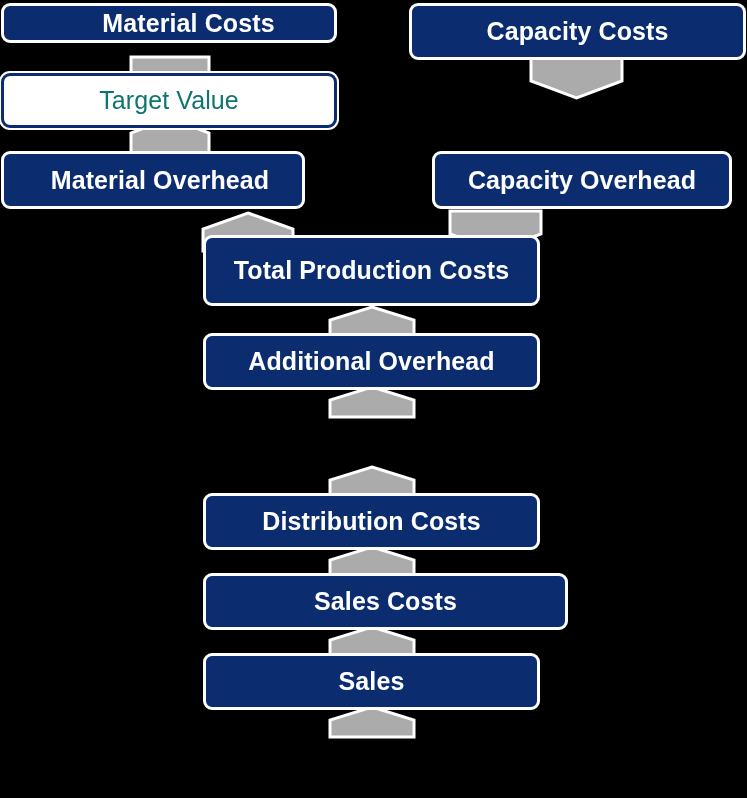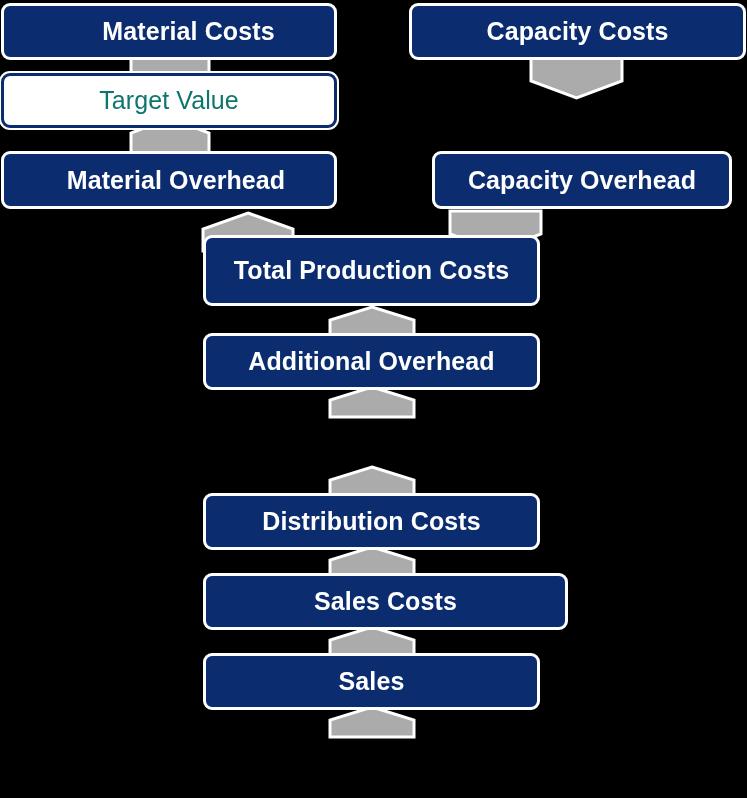--- a/index.html
+++ b/index.html
@@ -121,27 +121,27 @@
     <div class="arrow" style="left: 330px; top: 627px; width: 84px; height: 30px;">
       <svg viewBox="0 0 84 30" preserveAspectRatio="none">
         <polygon points="42.0,0.0 84.0,13.0 84.0,30.0 0.0,30.0 0.0,13.0" fill="#ababab" stroke="#ffffff" stroke-width="3" stroke-linejoin="miter"></polygon>
       </svg>
     </div>
     <div class="arrow" style="left: 330px; top: 707px; width: 84px; height: 30px;">
       <svg viewBox="0 0 84 30" preserveAspectRatio="none">
         <polygon points="42.0,0.0 84.0,13.0 84.0,30.0 0.0,30.0 0.0,13.0" fill="#ababab" stroke="#ffffff" stroke-width="3" stroke-linejoin="miter"></polygon>
       </svg>
     </div>
-    <div class="node filled" style="left: 1px; top: 3px; width: 336px; height: 57px; padding-left: 39px;">
+    <div class="node filled" style="left: 1px; top: 3px; width: 336px; height: 40px; padding-left: 39px;">
       <span class="label">Material Costs</span>
     </div>
     <div class="node hollow" style="left: 1px; top: 73px; width: 336px; height: 55px;">
       <span class="label">Target Value</span>
     </div>
-    <div class="node filled" style="left: 1px; top: 151px; width: 336px; height: 58px; padding-left: 14px;">
+    <div class="node filled" style="left: 1px; top: 151px; width: 304px; height: 58px; padding-left: 14px;">
       <span class="label">Material Overhead</span>
     </div>
     <div class="node filled" style="left: 409px; top: 3px; width: 337px; height: 57px;">
       <span class="label">Capacity Costs</span>
     </div>
     <div class="node filled" style="left: 432px; top: 151px; width: 300px; height: 58px;">
       <span class="label">Capacity Overhead</span>
     </div>
     <div class="node filled" style="left: 203px; top: 235px; width: 337px; height: 71px;">
       <span class="label">Total Production Costs</span>

